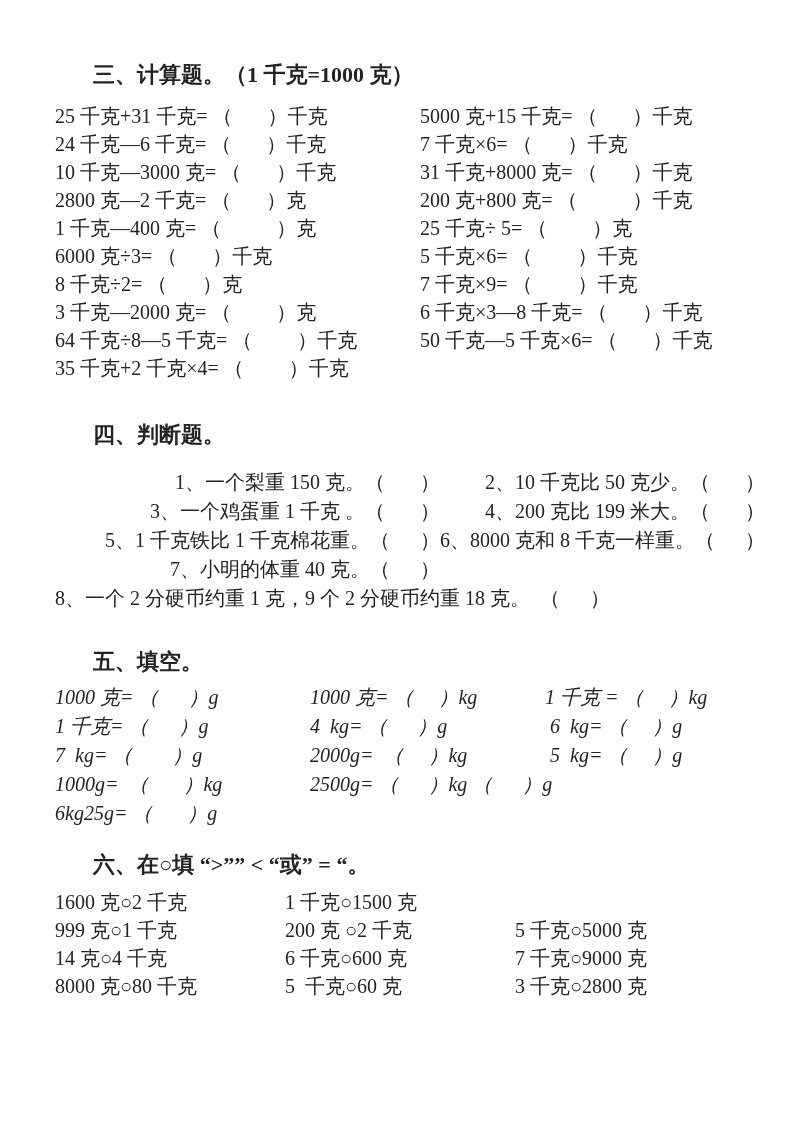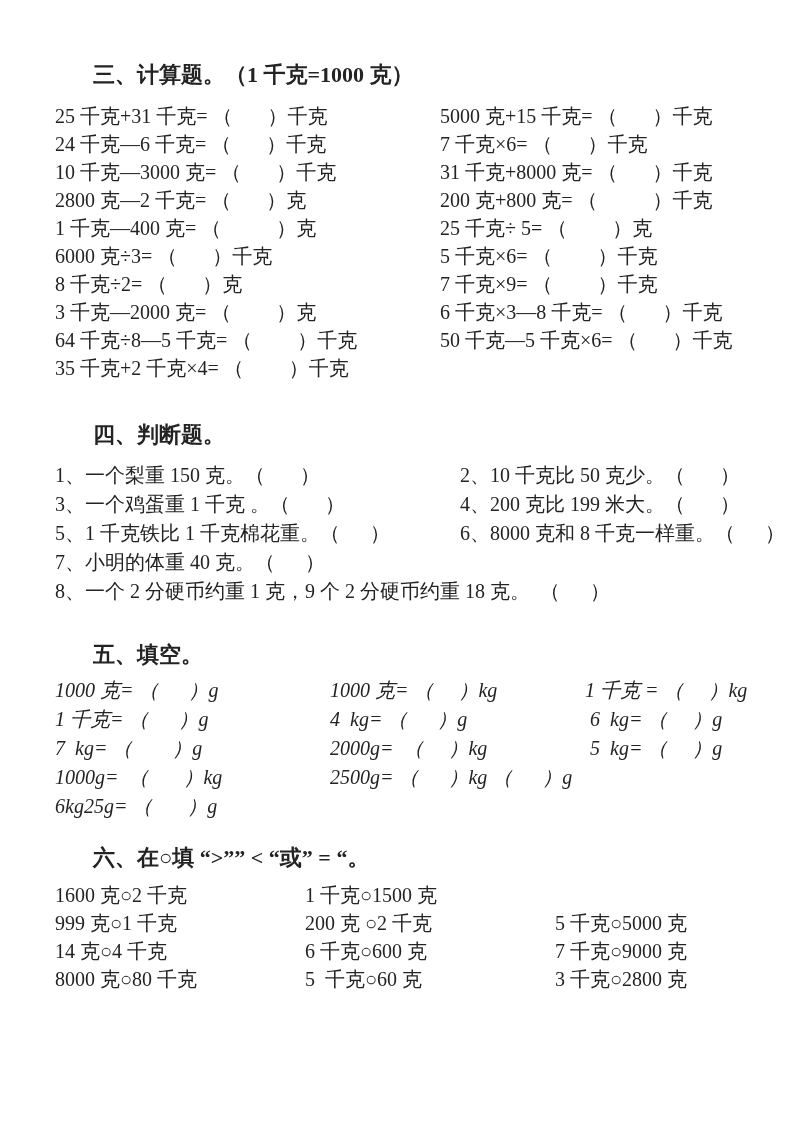--- a/index.html
+++ b/index.html
@@ -25,28 +25,27 @@
     font-weight:bold;
     white-space:pre;
     margin-left:38px;
   }
   .sec .rows{margin-top:14px;}
   .row{
     display:flex;
     white-space:pre;
     font-size:20px;
     line-height:28px;
-    gap:20px;
   }
   
   .s3 .cell-l{width:365px;flex:none;}
   .s3 .cell-r{flex:1;}
   
   .s4{margin-top:40px;}
-  .s4 .rows{margin-top:13px;}
+  .s4 .rows{margin-top:20px;text-align:right;}
   .s4 .row{line-height:29px;}
   .s4 .cell-l{width:385px;flex:none;}
   .s4 .cell-r{flex:1;}
   
   .s5{margin-top:36px;}
   .s5 .rows{margin-top:8px;}
   .s5 .row{line-height:29px;font-style:italic;}
   .s5 .c1{width:255px;flex:none;}
   .s5 .c2{width:235px;flex:none;}
   .s5 .c3{flex:1;}

